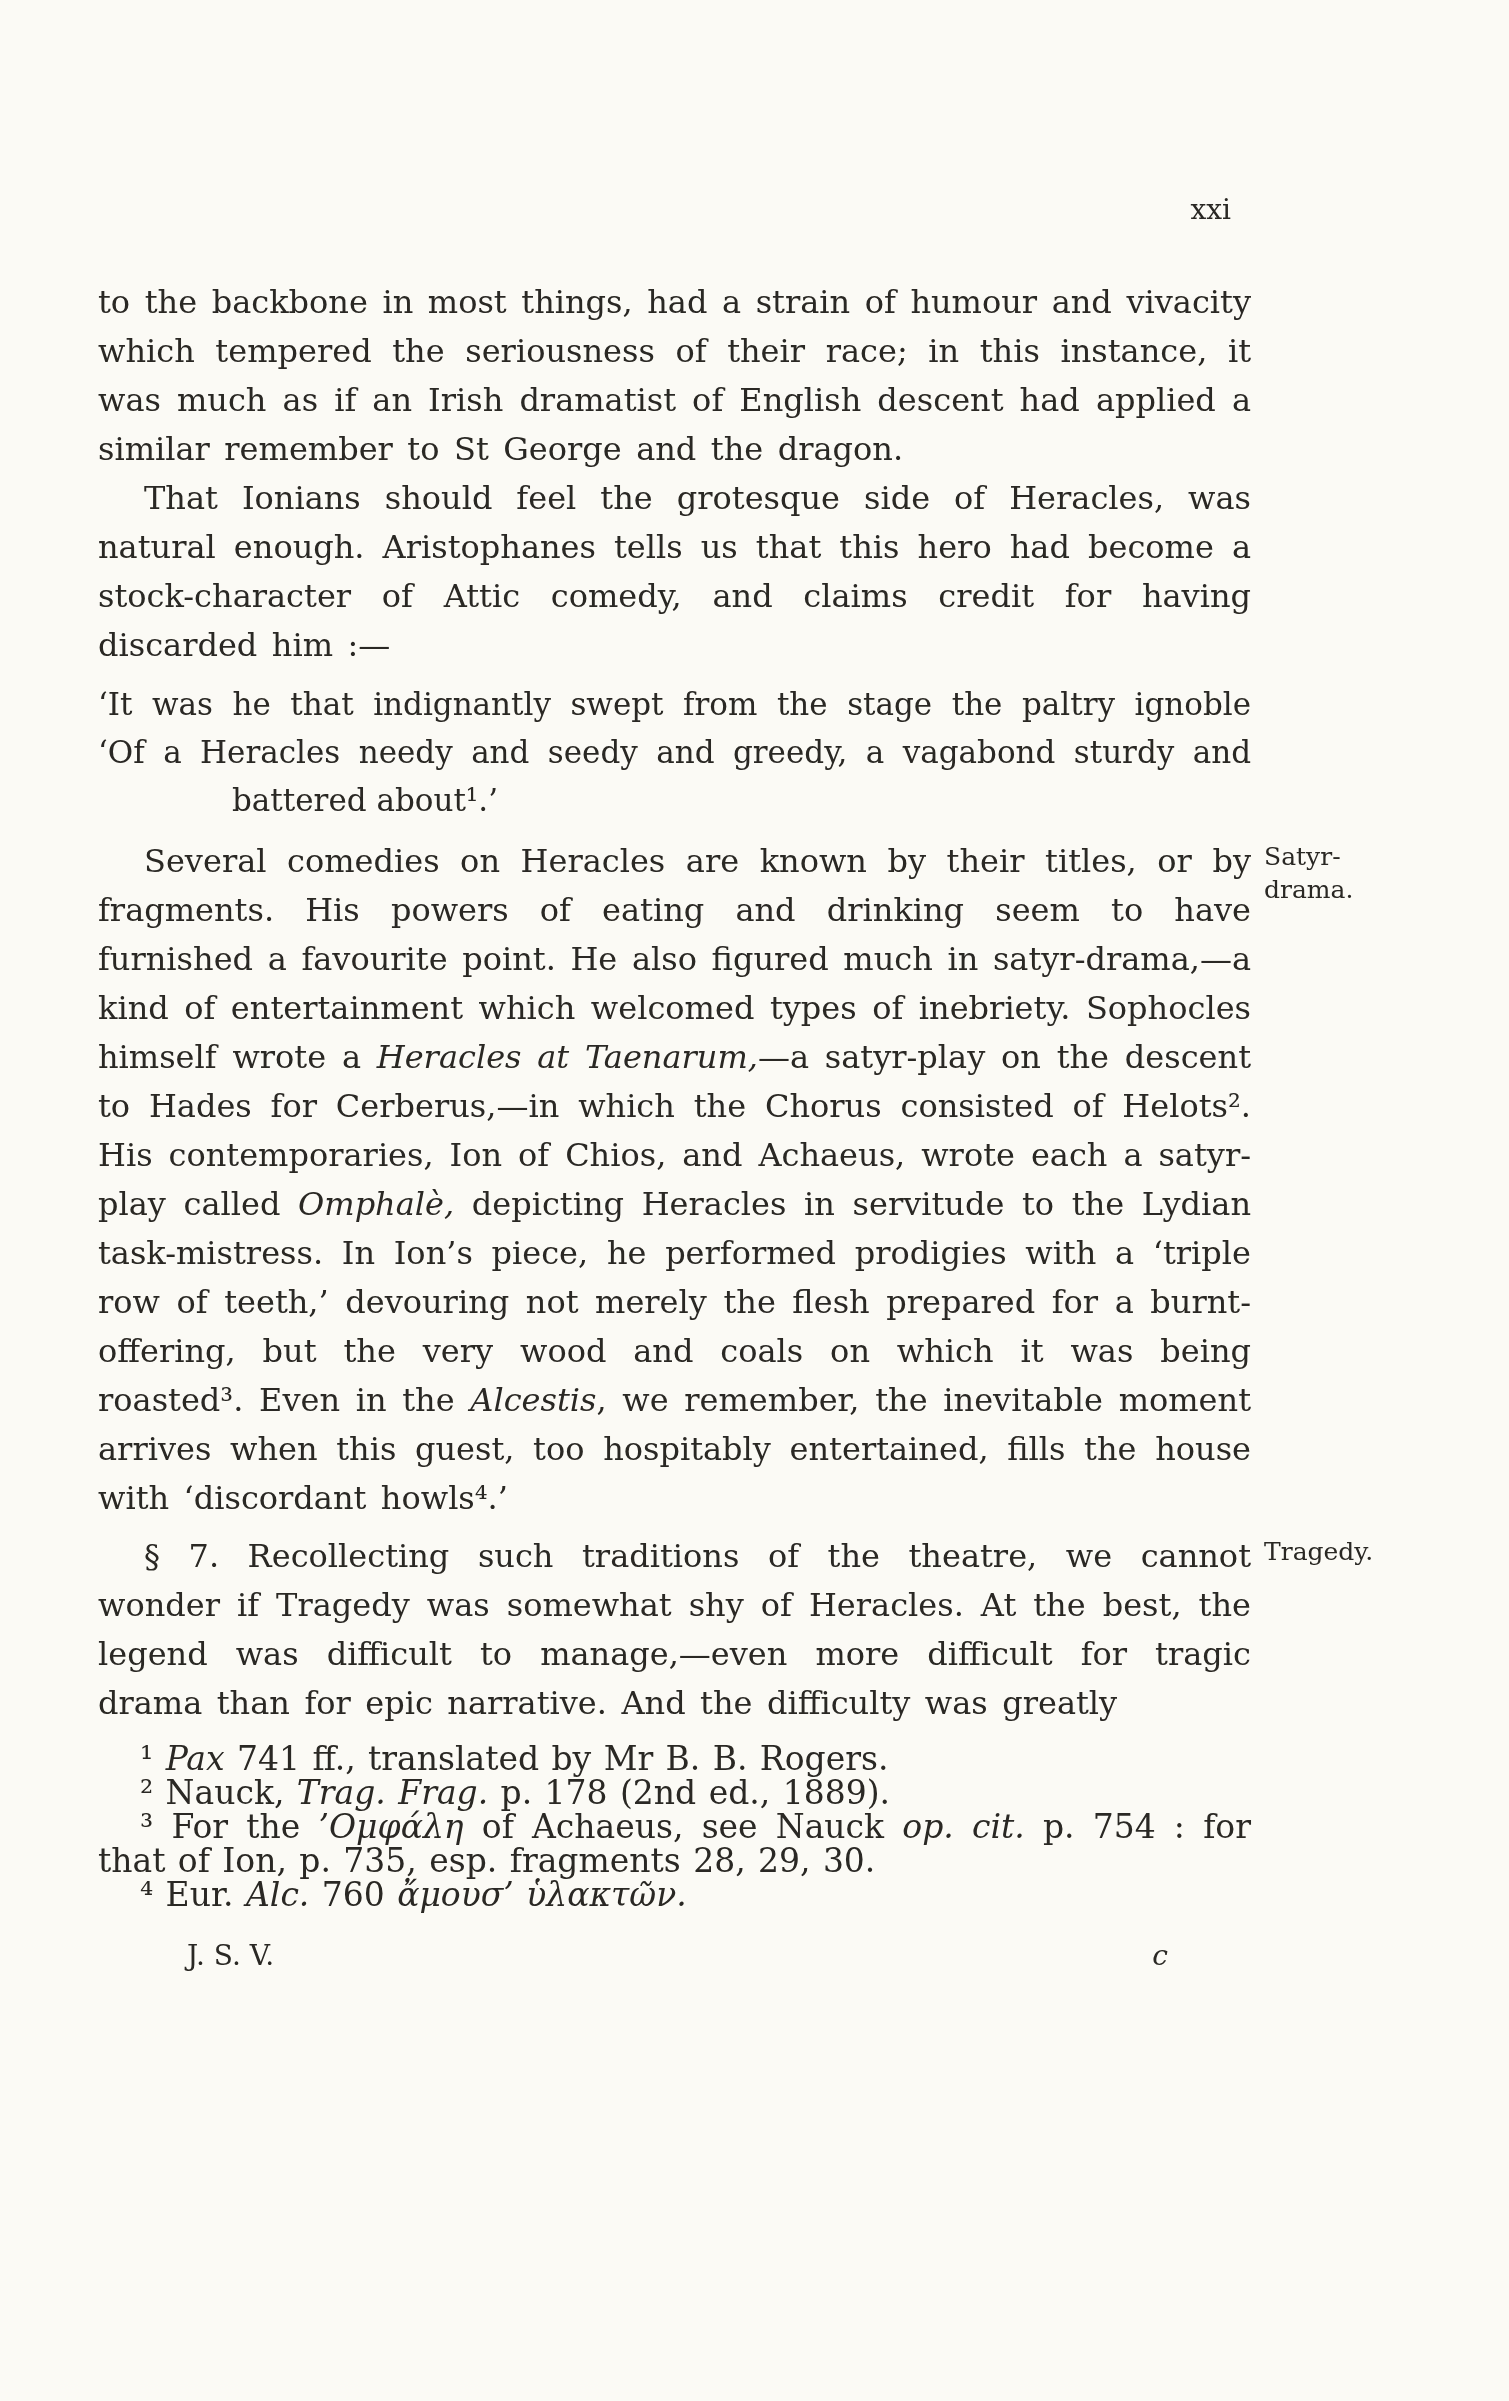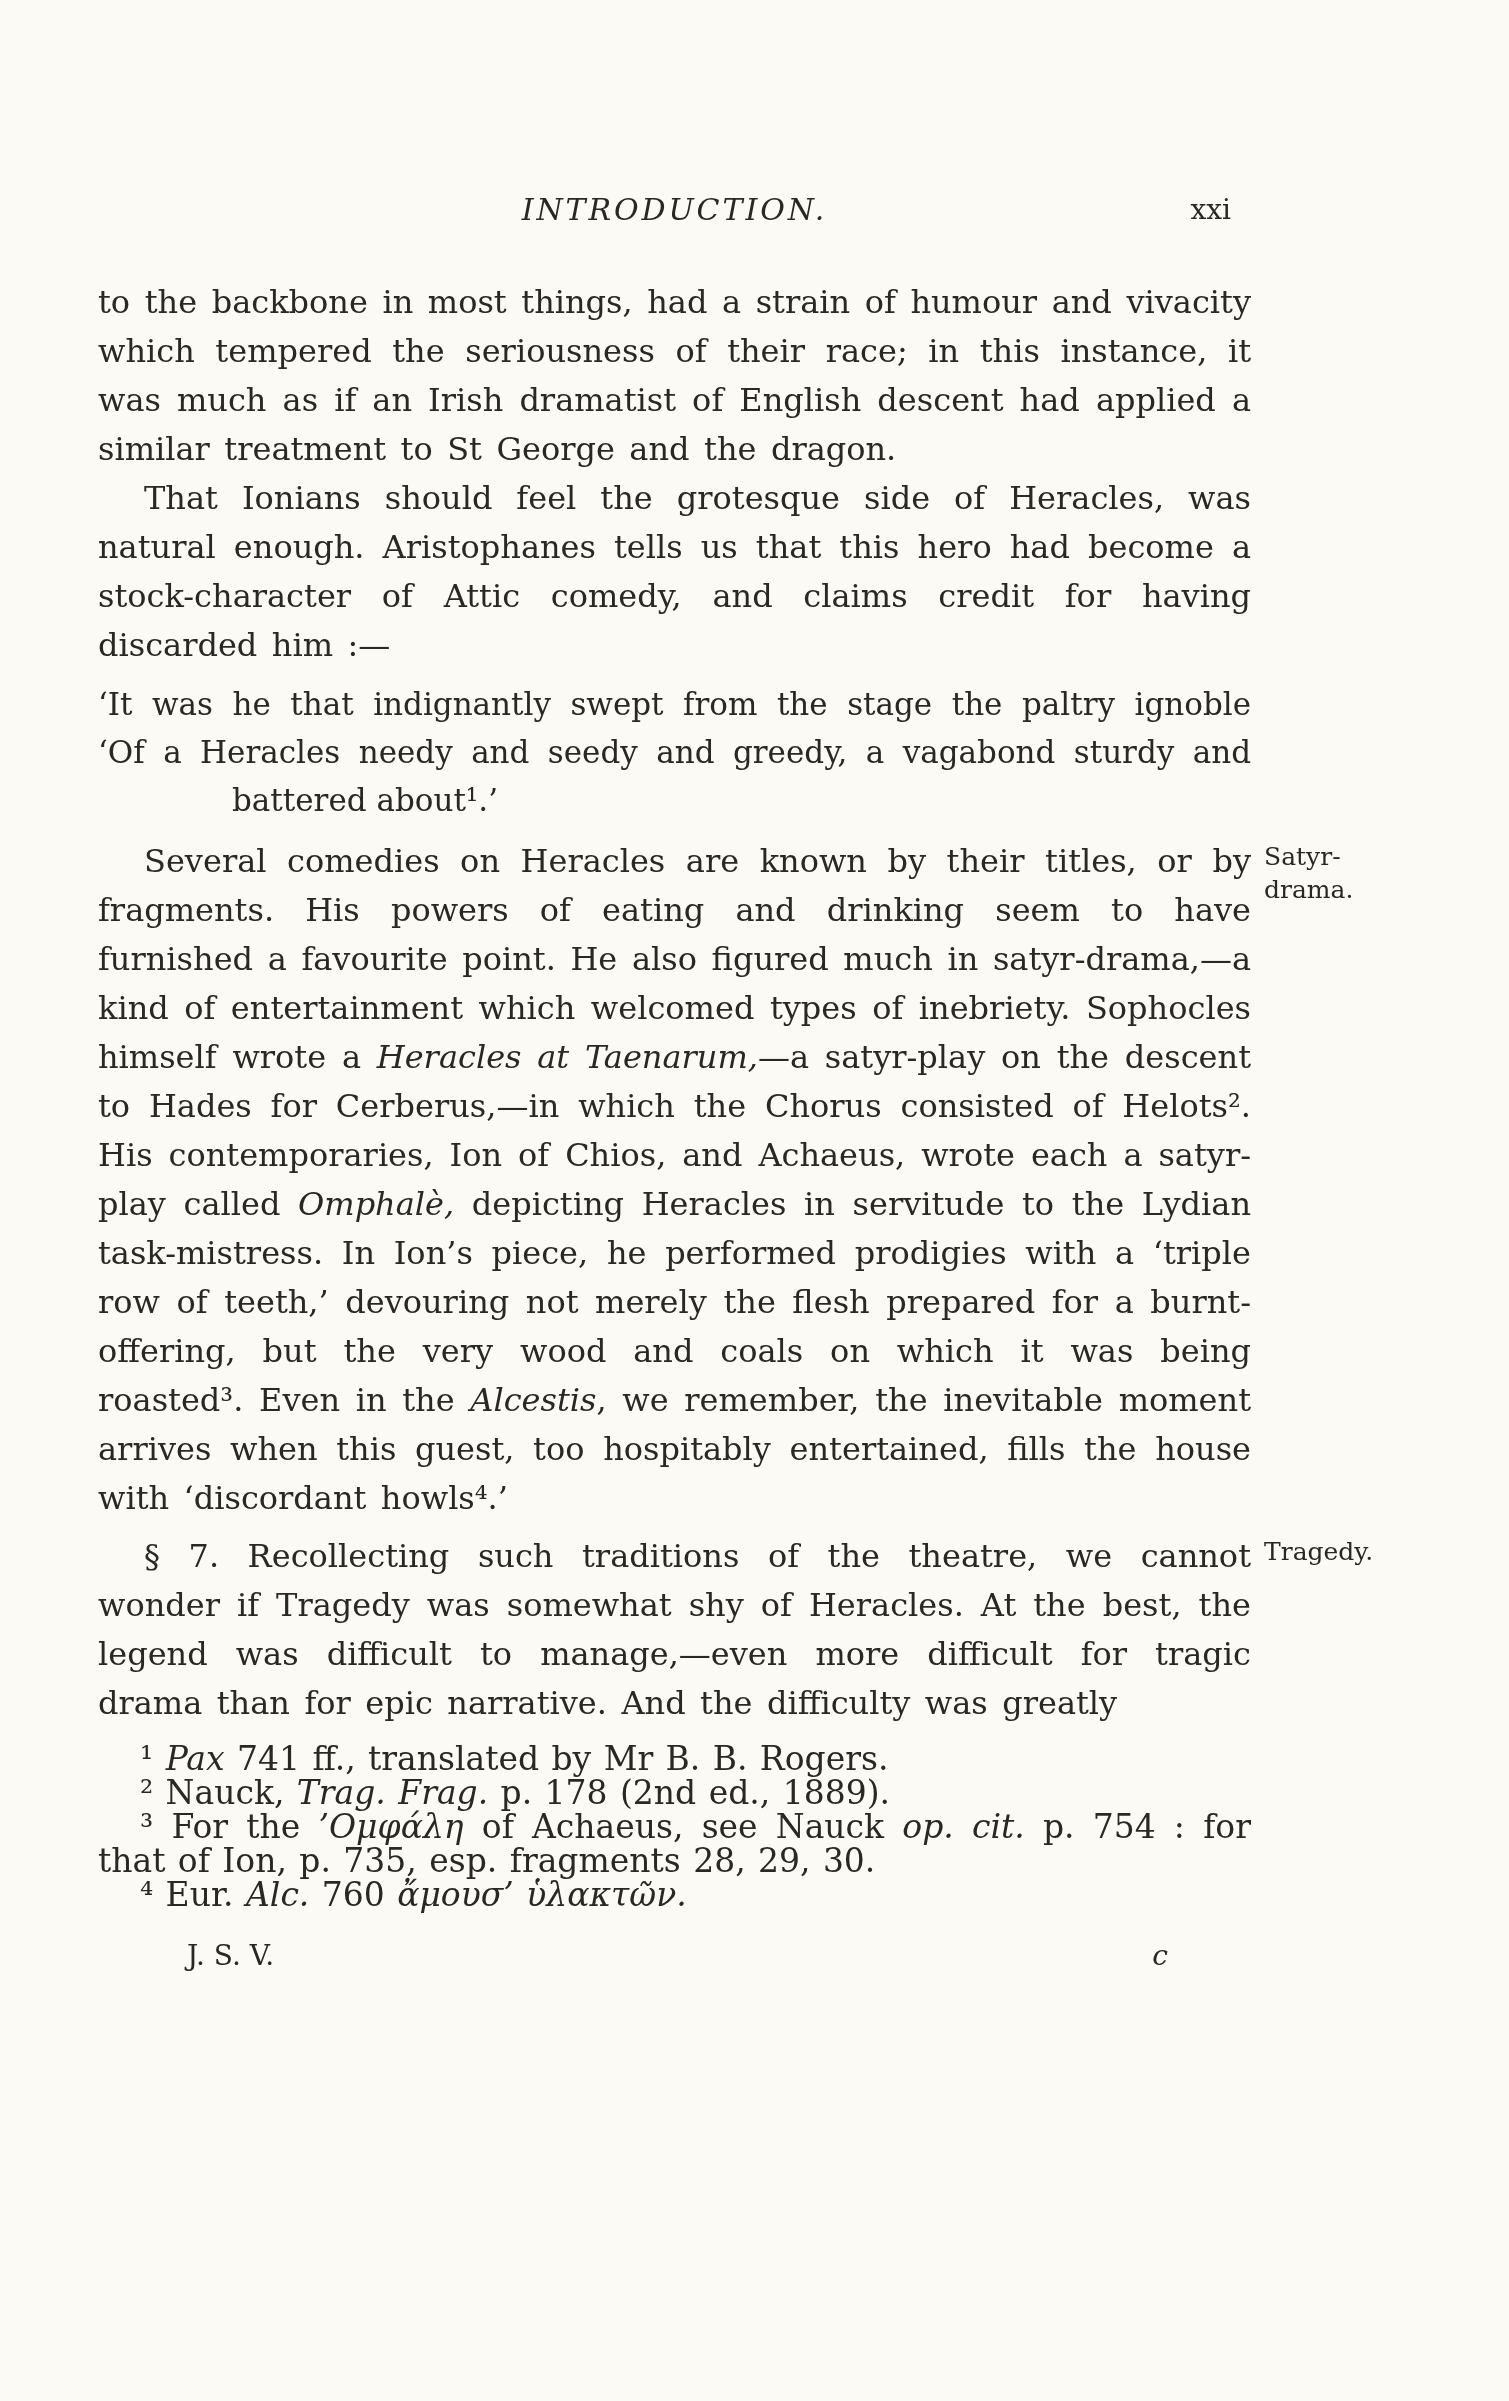--- a/index.html
+++ b/index.html
@@ -94,25 +94,24 @@
   .footer-catch { font-style: italic; padding-right: 83px; }
   .it { font-style: italic; }
 </style>
 </head>
 <body>
 
 <div class="page">
   <div class="content">
 
     <div class="running-header">
-      <div class="header-title">INTRODUCTION.</div>
       <div class="header-pagenum">xxi</div>
     </div>
 
-    <p class="para">to the backbone in most things, had a strain of humour and vivacity which tempered the seriousness of their race; in this instance, it was much as if an Irish dramatist of English descent had applied a similar treatment to St George and the dragon.</p>
+    <p class="para">to the backbone in most things, had a strain of humour and vivacity which tempered the seriousness of their race; in this instance, it was much as if an Irish dramatist of English descent had applied a similar remember to St George and the dragon.</p>
 
     <p class="para indent">That Ionians should feel the grotesque side of Heracles, was natural enough.  Aristophanes tells us that this hero had become a stock-character of Attic comedy, and claims credit for having discarded him :—</p>
 
     <div class="quote-block">
       <p class="q-main">‘It was he that indignantly swept from the stage the paltry ignoble</p>
       <p class="q-main">‘Of a Heracles needy and seedy and greedy, a vagabond sturdy and</p>
       <p class="q-cont">battered about¹.’</p>
     </div>
 
     <div class="with-note">

